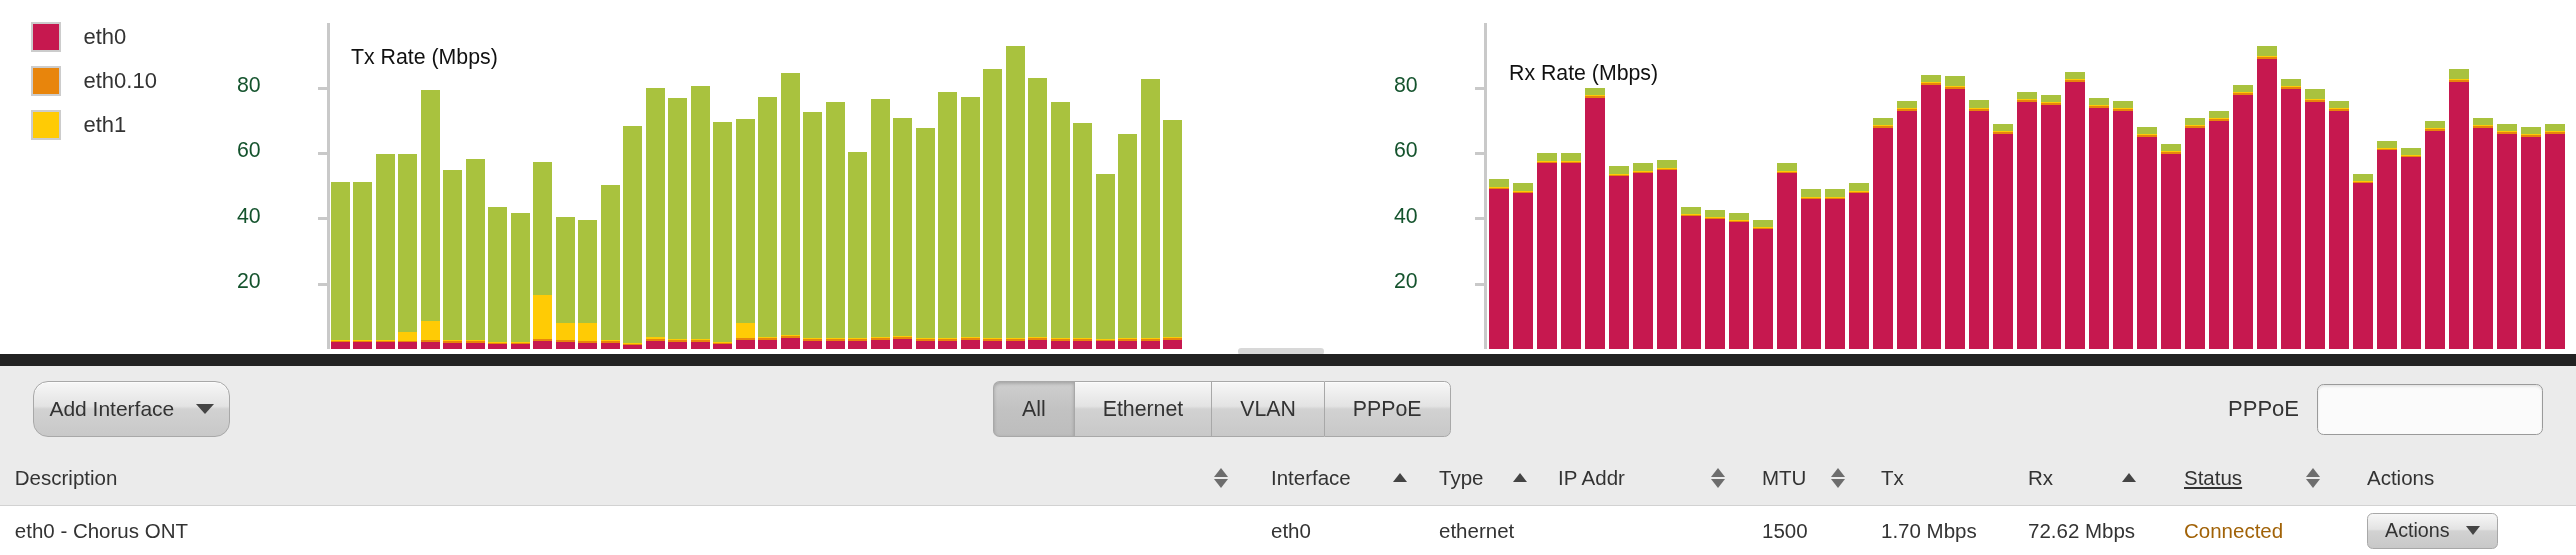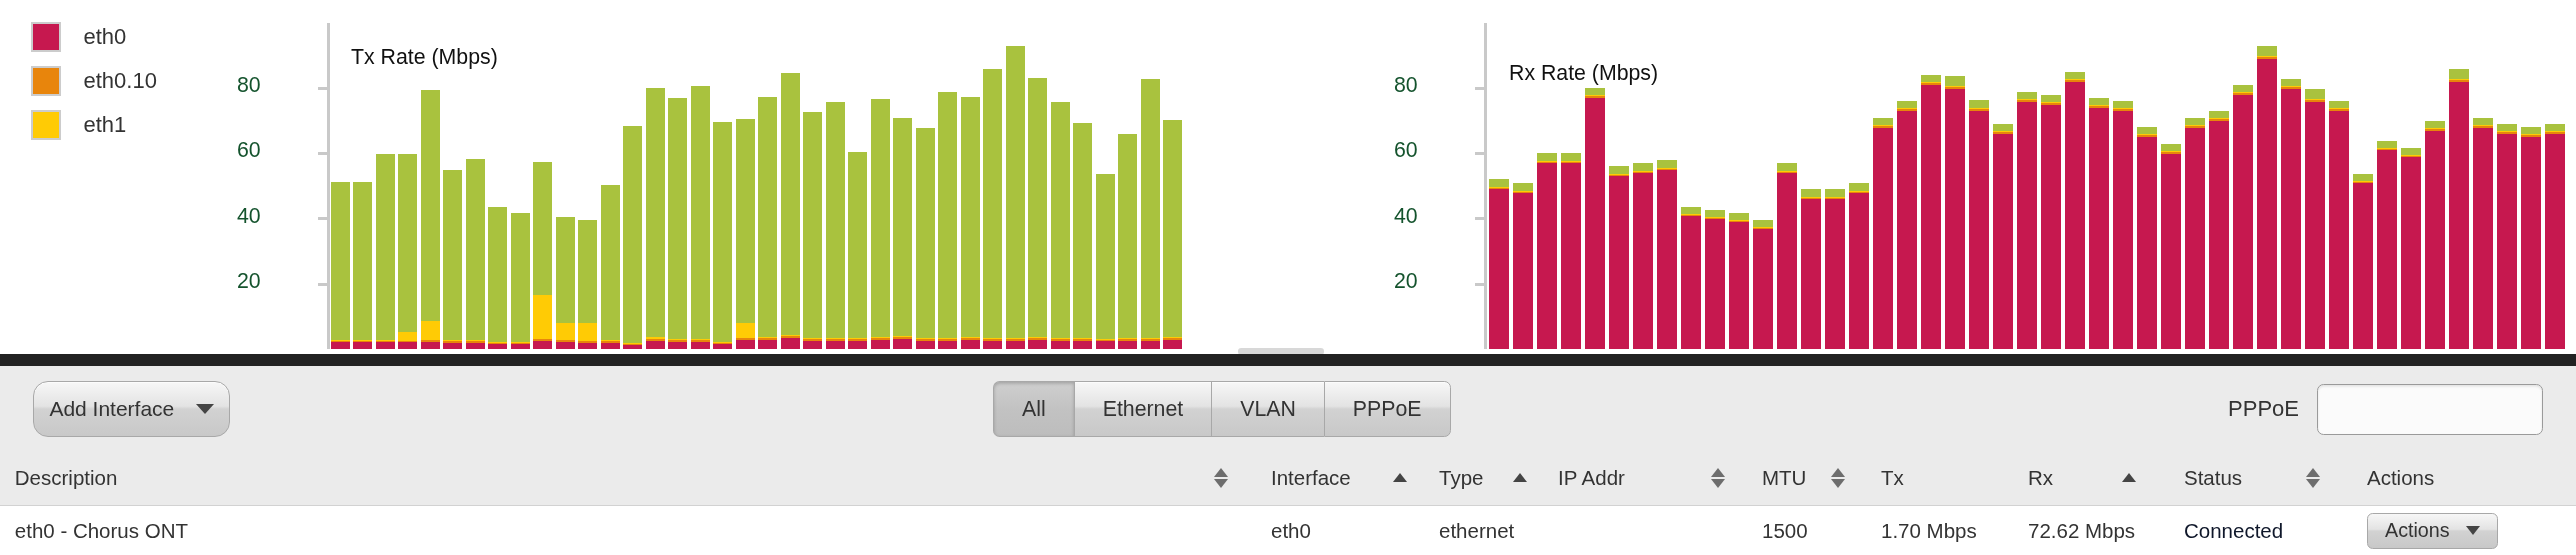--- a/index.html
+++ b/index.html
@@ -71,21 +71,21 @@
   .th .lbl{display:inline-block;}
   .sort{display:inline-block;margin-left:11.5px;position:relative;width:14.8px;height:21.3px;}
   .sort i{position:absolute;left:0;width:0;height:0;border-left:7.4px solid transparent;border-right:7.4px solid transparent;}
   .sort i.up{top:0.8px;border-bottom:9px solid #6d6d6d;}
   .sort i.dn{bottom:0.8px;border-top:9px solid #6d6d6d;}
   .sort.asc i.up{border-bottom-color:#444;}
   .sort.asc i.up{top:5.7px;}
 
   .trow{position:relative;height:50px;background:#ffffff;border-bottom:0.8px solid #e2e2e2;}
   .td{position:absolute;top:0;height:50px;display:flex;align-items:center;font-size:20.5px;color:#333;white-space:nowrap;}
-  .td.status{color:#0f172a;}
+  .td.status{color:#a16207;}
   .actions-btn{position:absolute;top:6.6px;display:inline-flex;align-items:center;justify-content:center;gap:16.4px;
     width:131px;height:36px;font-size:19.7px;
     background:linear-gradient(to bottom,#f7f7f7 0%,#e3e3e3 45%,#d2d2d2 50%,#c8c8c8 100%);
     border:1.6px solid #a8a8a8;border-radius:5.7px;color:#333;box-sizing:border-box;cursor:pointer;}
   .actions-btn .caret{border-left-width:7.4px;border-right-width:7.4px;border-top-width:9px;}
 </style>
 </head>
 <body>
 
 <div class="root">
@@ -881,21 +881,21 @@
           <span class="lbl">Tx</span>
         </div>
         <div class="th" style="left: 2028px;">
           <span class="lbl">Rx</span>
         </div>
         <div class="th" style="left: 2122px;">
           <span class="sort asc" style="margin-left: 0px;">
             <i class="up"></i>
           </span>
         </div>
-        <div class="th" style="left: 2184px;">
+        <div class="th" style="left: 2184px; text-decoration: underline;">
           <span class="lbl">Status</span>
         </div>
         <div class="th" style="left: 2306px;">
           <span class="sort" style="margin-left: 0px;">
             <i class="up"></i>
             <i class="dn"></i>
           </span>
         </div>
         <div class="th" style="left: 2367px;">
           <span class="lbl">Actions</span>

